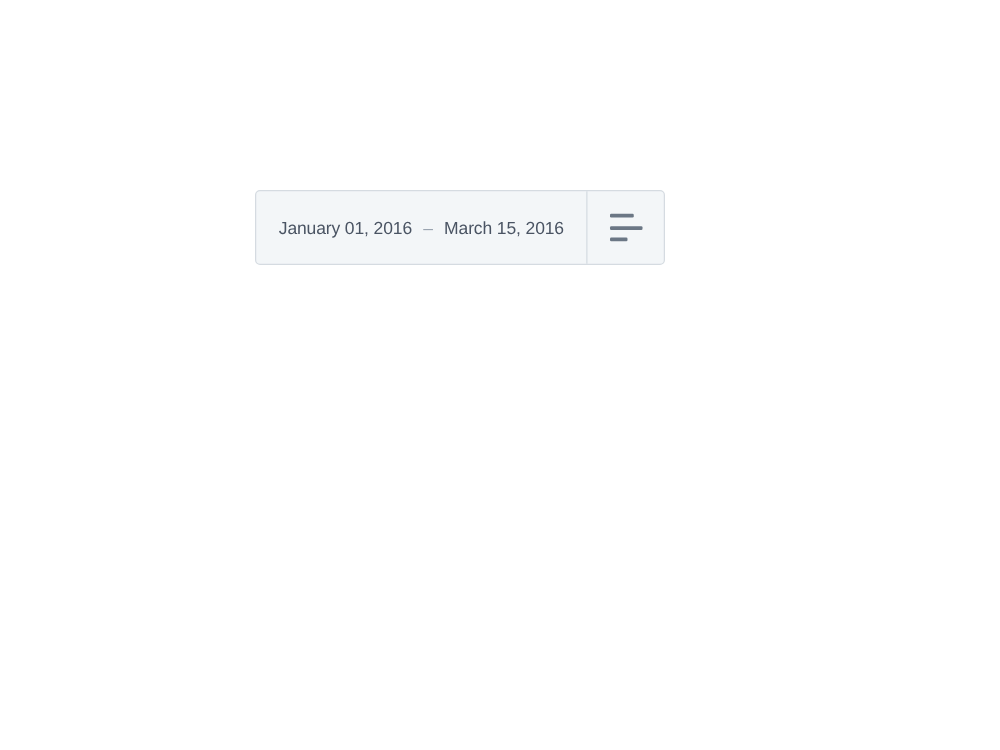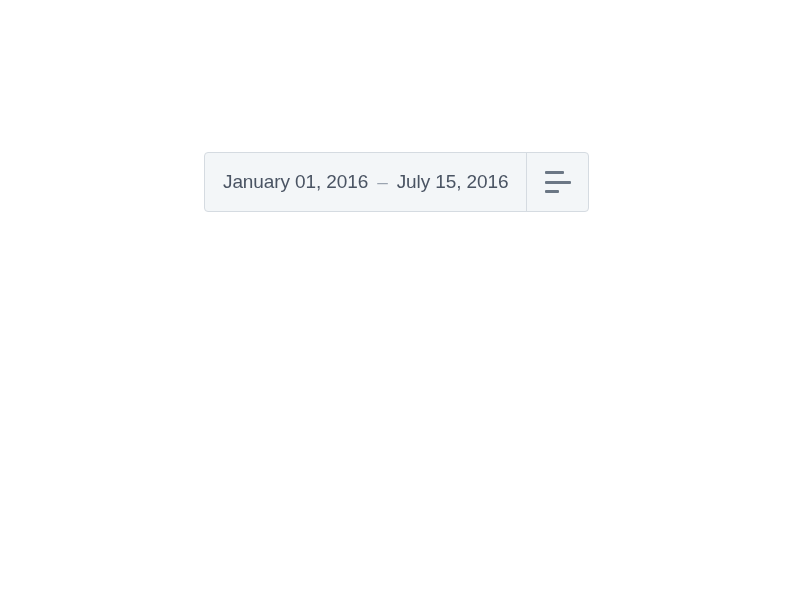--- a/index.html
+++ b/index.html
@@ -22,21 +22,21 @@
       border: 1px solid #d5dbe1;
       border-radius: 4px;
       background: #f3f6f8;
       height: 60px;
     }
     .date-range-button {
       display: flex;
       align-items: center;
       padding: 0 18px;
       cursor: pointer;
-      font-size: 19px;
+      font-size: 14px;
       color: #4a5463;
       letter-spacing: -0.1px;
     }
     .date-start {
       color: #4a5463;
     }
     .date-separator {
       margin: 0 9px;
       color: #9aa4b0;
     }
@@ -73,21 +73,21 @@
       width: 14px;
     }
   </style>
 </head>
 <body>
 
 <div class="control-wrapper">
   <div class="date-range-button">
     <span class="date-start">January 01, 2016</span>
     <span class="date-separator">–</span>
-    <span class="date-end">July 15, 2016</span>
+    <span class="date-end">March 15, 2016</span>
   </div>
   <div class="menu-button">
     <div class="menu-icon">
       <div class="menu-line menu-line-1"></div>
       <div class="menu-line menu-line-2"></div>
       <div class="menu-line menu-line-3"></div>
     </div>
   </div>
 </div>
 

